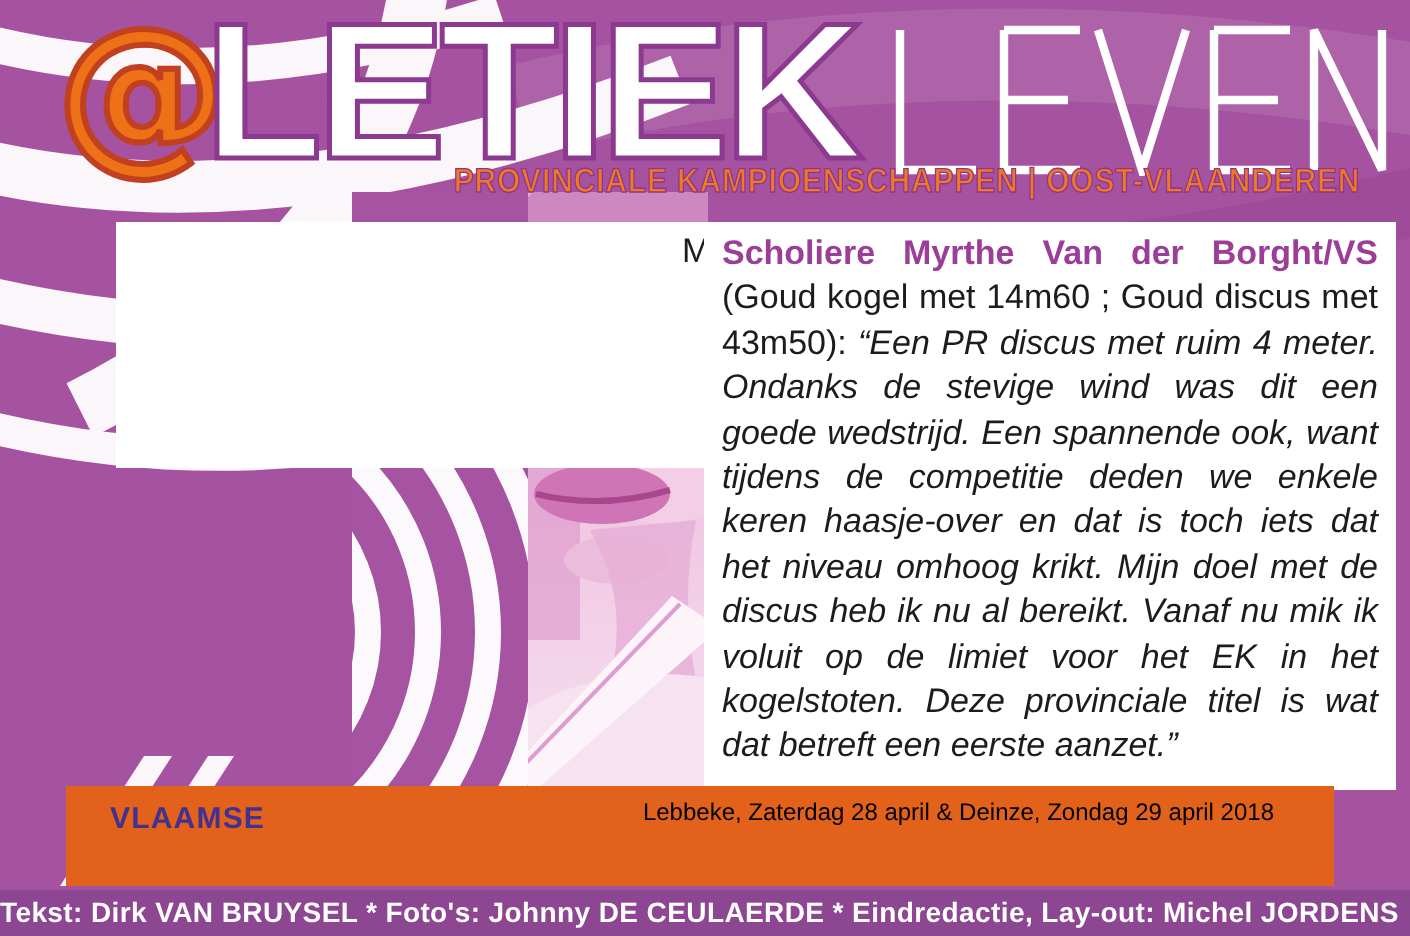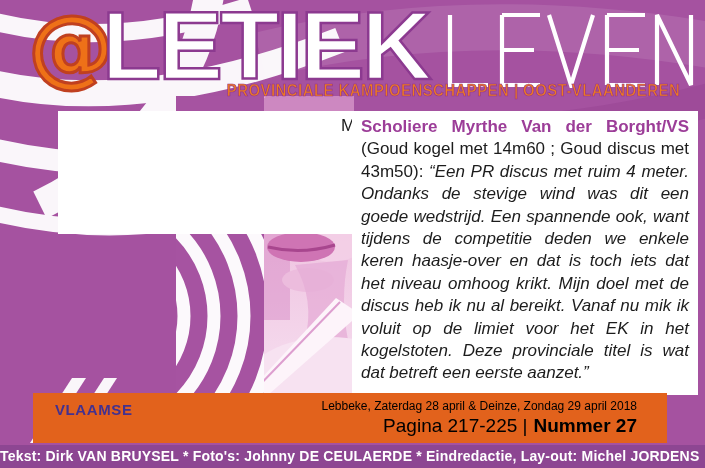--- a/index.html
+++ b/index.html
@@ -133,19 +133,18 @@
     <div class="qhead just-last">Scholiere Myrthe Van der Borght/VS</div>
     <div class="just"><span>(Goud kogel met 14m60 ; Goud discus met 43m50): </span><span class="quote-italic">“Een PR discus met ruim 4 meter. Ondanks de stevige wind was dit een goede wedstrijd. Een spannende ook, want tijdens de competitie deden we en­kele keren haasje-over en dat is toch iets dat het niveau omhoog krikt. Mijn doel met de discus heb ik nu al bereikt. Vanaf nu mik ik voluit op de limiet voor het EK in het kogelstoten. Deze provinciale titel is wat dat betreft een eerste aanzet.”</span></div>
   </div>
 
   <div class="info-bar">
     <div class="org">
       <div class="org-l1">VLAAMSE</div>
     </div>
     <div class="dates">
       <div class="date-line">Lebbeke, Zaterdag 28 april &amp; Deinze, Zondag 29 april 2018</div>
-      <div class="page-line"><span>Pagina 217-225 |</span><span class="issue">Nummer 27</span></div>
     </div>
   </div>
 
   <div class="credits">Tekst: Dirk VAN BRUYSEL * Foto's: Johnny DE CEULAERDE * Eindredactie, Lay-out: Michel JORDENS</div>
 
 </div>
 
 </body></html>

